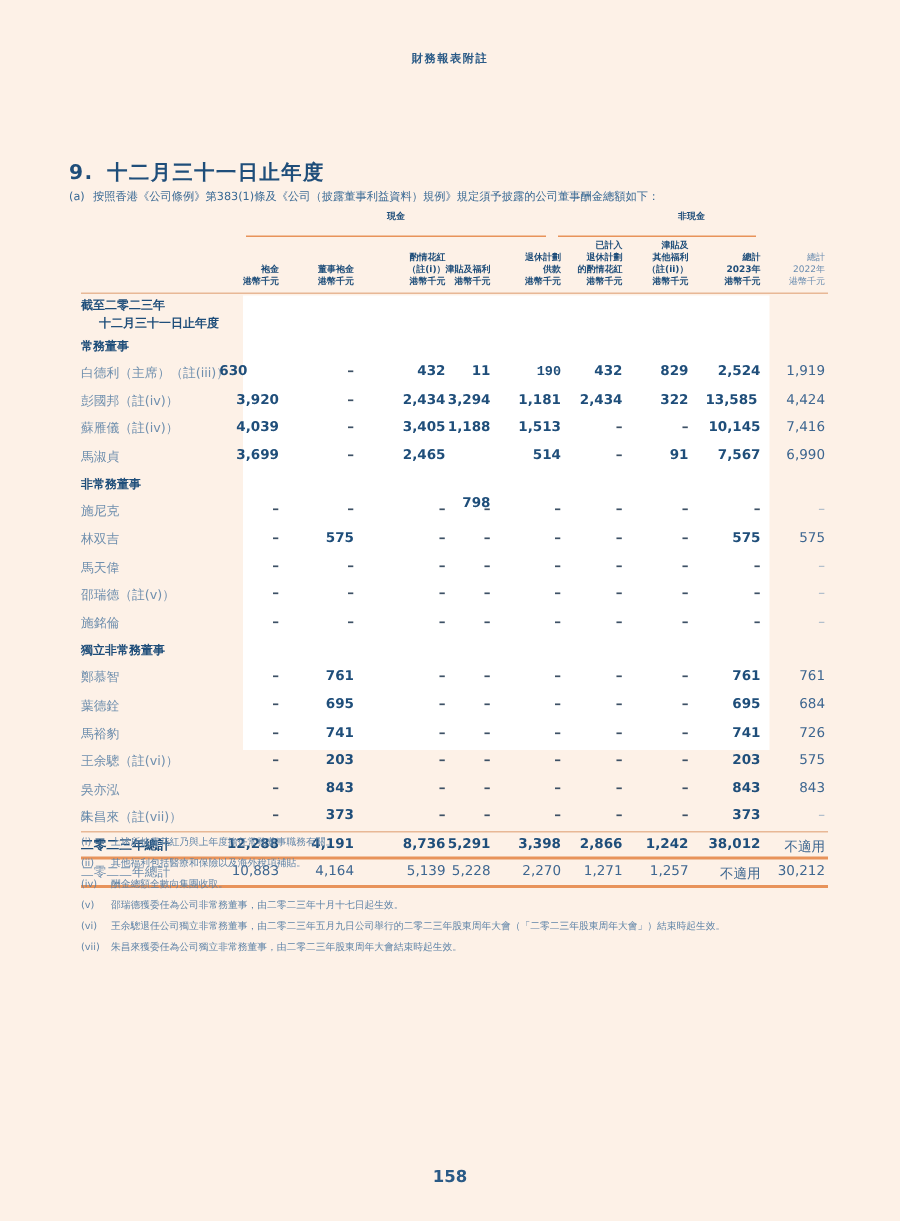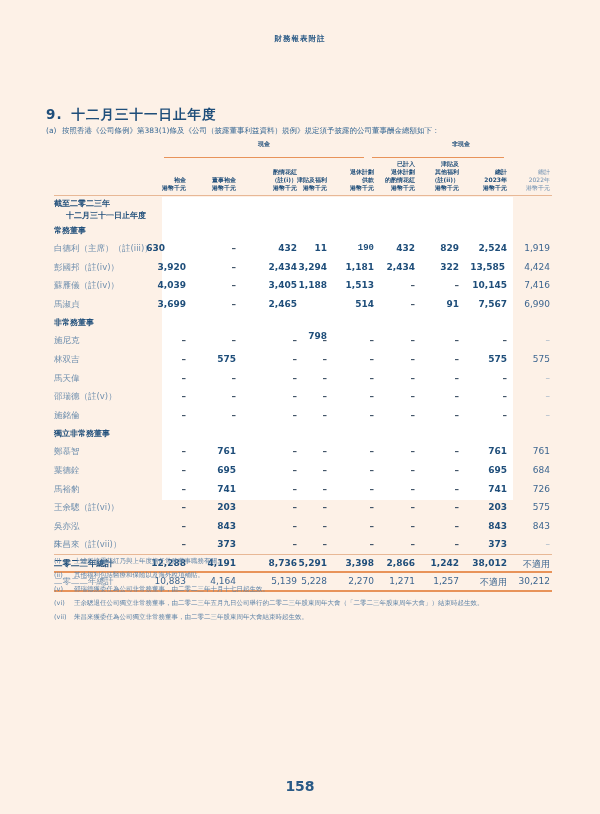--- a/index.html
+++ b/index.html
@@ -35,21 +35,21 @@
   .total-2022 .name { color:#6f8fae; }
   .total-2022 .cell { font-weight:normal; color:#3d6690; }
   .line-orange { position:absolute; left:0; width:498px; height:2px; background:#e8935a; }
   .line-thin { position:absolute; left:0; width:498px; height:1px; background:#e8b896; }
 
   .notes { position:absolute; left:54px; top:540px; font-size:6.5px; color:#5f84a8; }
   .notes .note-head { margin-bottom:5px; }
   .notes .note { height:14px; line-height:14px; white-space:nowrap; }
   .notes .note .lbl { display:inline-block; width:20px; }
 
-  .page-num { position:absolute; top:778px; left:0; width:600px; text-align:center; font-size:14px; font-weight:bold; color:#2a5a86; }
+  .page-num { position:absolute; top:778px; left:0; width:600px; text-align:center; font-size:11px; font-weight:bold; color:#2a5a86; }
 </style>
 </head>
 <body>
 
 <div class="running-head">財務報表附註</div>
 
 <div class="section-title">
   <span class="num">9.</span><span>十二月三十一日止年度</span>
 </div>
 <div class="intro">
@@ -334,19 +334,20 @@
       </div>
       <div class="line-orange" style="top: 450px;"></div>
     </div>
 </div>
 
 <div class="notes">
   <div class="note-head">註：</div>
   <div id="notes-list">
       <div class="note"><span class="lbl">(i)</span><span>上述所披露花紅乃與上年度擔任常務董事職務有關。</span></div>
       <div class="note"><span class="lbl">(ii)</span><span>其他福利包括醫療和保險以及海外稅項補貼。</span></div>
+      <div class="note"><span class="lbl">(iv)</span><span>酬金總額全數向集團收取。</span></div>
       <div class="note"><span class="lbl">(v)</span><span>邵瑞德獲委任為公司非常務董事，由二零二三年十月十七日起生效。</span></div>
       <div class="note"><span class="lbl">(vi)</span><span>王余驄退任公司獨立非常務董事，由二零二三年五月九日公司舉行的二零二三年股東周年大會（「二零二三年股東周年大會」）結束時起生效。</span></div>
       <div class="note"><span class="lbl">(vii)</span><span>朱昌來獲委任為公司獨立非常務董事，由二零二三年股東周年大會結束時起生效。</span></div>
     </div>
 </div>
 
 <div class="page-num">158</div>
 
 </body></html>

